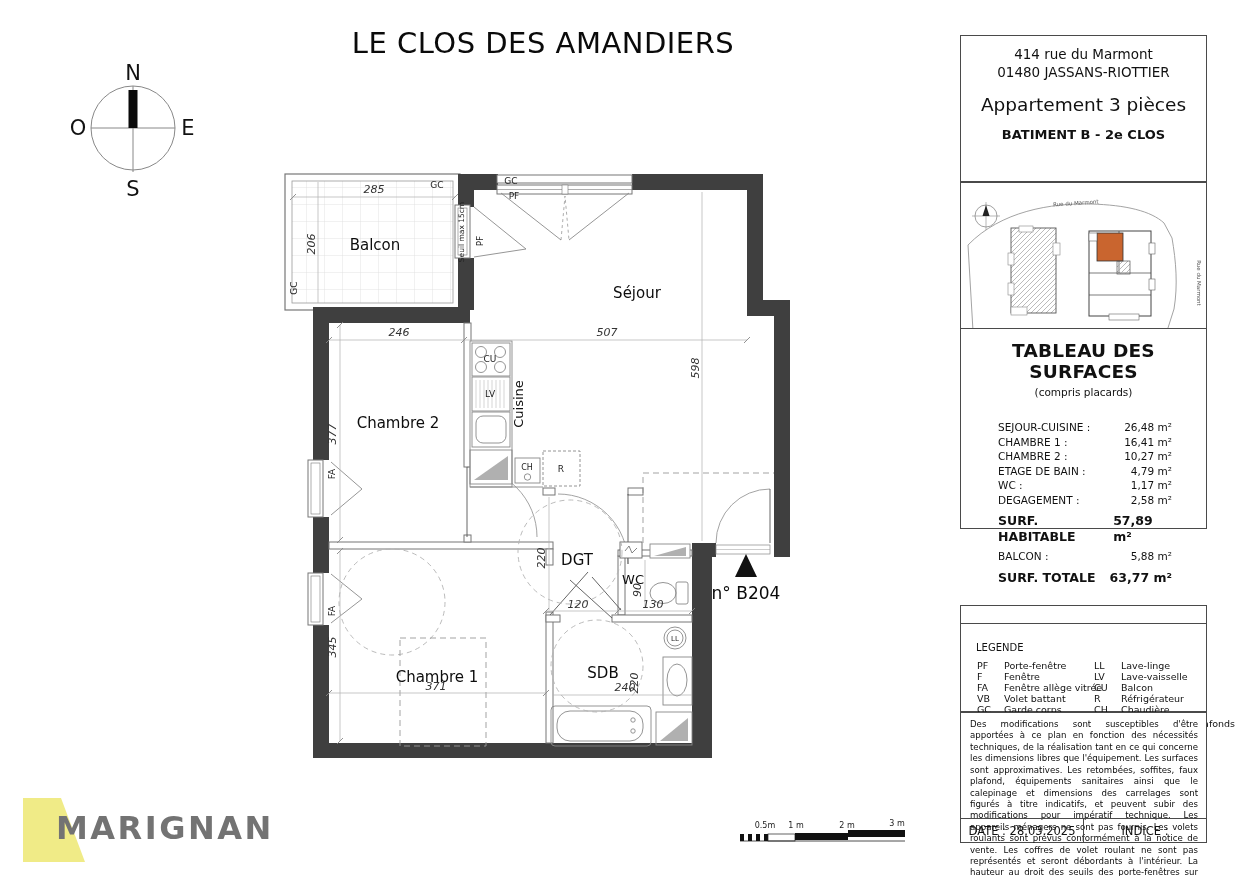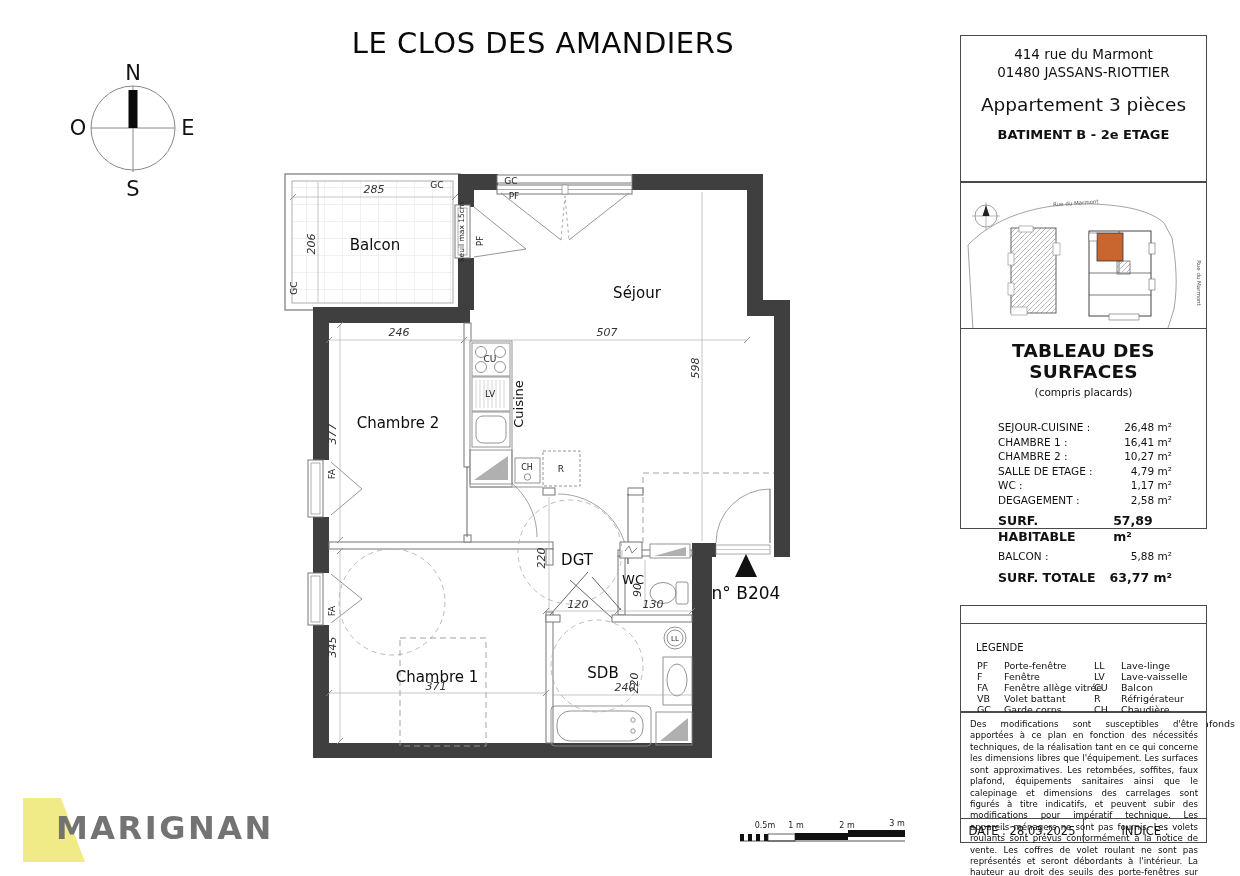--- a/index.html
+++ b/index.html
@@ -300,21 +300,21 @@
         <text x="847" y="828">2 m</text>
         <text x="897" y="826">3 m</text>
       </g>
     </g>
   </svg>
 
   <div class="box box1">
     <div class="addr">414 rue du Marmont</div>
     <div class="addr" style="margin-top:0">01480 JASSANS-RIOTTIER</div>
     <div class="apt">Appartement 3 pièces</div>
-    <div class="bat">BATIMENT B - 2e ETAGE</div>
+    <div class="bat">BATIMENT B - 2e CLOS</div>
   </div>
 
   <div class="box box2">
     <svg width="245" height="154" viewBox="0 0 245 154">
       <g stroke="#888" fill="none">
         <circle cx="25" cy="33" r="11" stroke-width="0.8"></circle>
         <line x1="11" y1="33" x2="39" y2="33" stroke-width="0.6"></line>
         <line x1="25" y1="19" x2="25" y2="47" stroke-width="0.6"></line>
         <polygon points="25,22 21.5,33 28.5,33" fill="#222" stroke="none"></polygon>
       </g>
@@ -359,21 +359,21 @@
         </div>
       <div class="srow">
           <span>CHAMBRE 1 :</span>
           <span>16,41 m²</span>
         </div>
       <div class="srow">
           <span>CHAMBRE 2 :</span>
           <span>10,27 m²</span>
         </div>
       <div class="srow">
-          <span>SALLE DE ETAGE :</span>
+          <span>ETAGE DE BAIN :</span>
           <span>4,79 m²</span>
         </div>
       <div class="srow">
           <span>WC :</span>
           <span>1,17 m²</span>
         </div>
       <div class="srow">
           <span>DEGAGEMENT :</span>
           <span>2,58 m²</span>
         </div>

